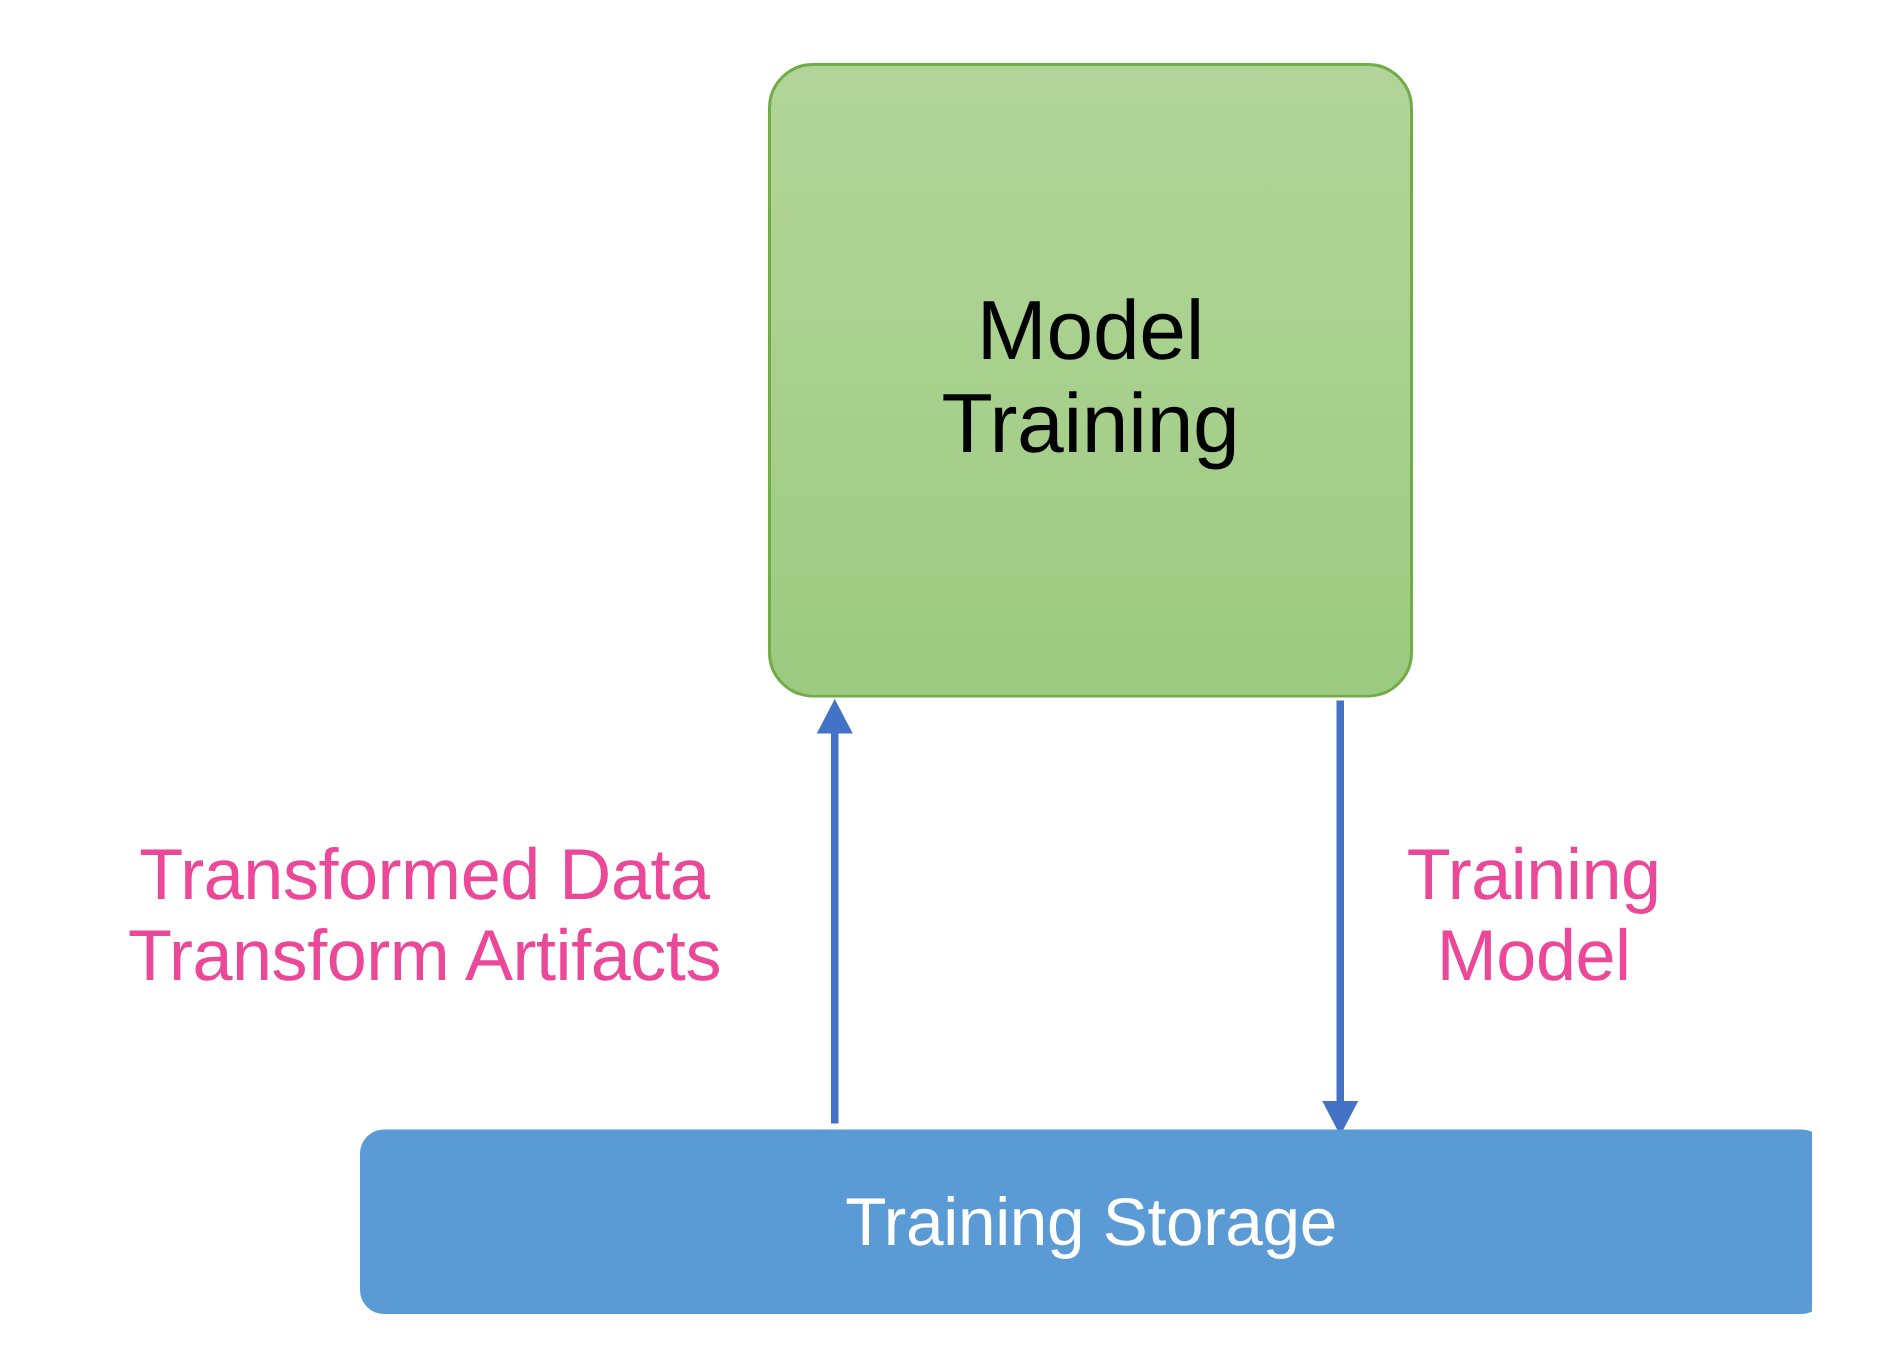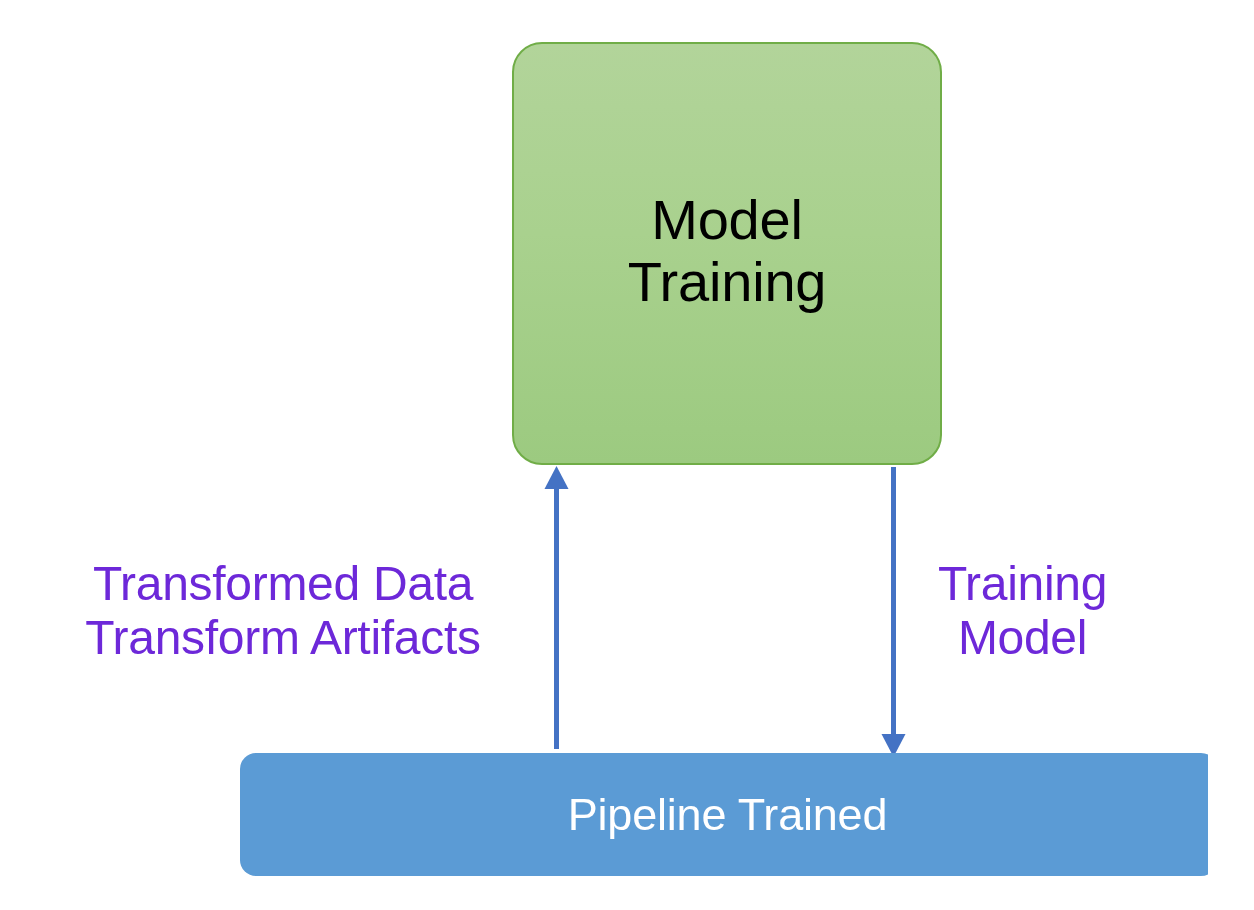--- a/index.html
+++ b/index.html
@@ -77,21 +77,21 @@
     left: 0;
     top: 0;
     width: 1254px;
     height: 910px;
     pointer-events: none;
   }
 
   
   .edge-label {
     position: absolute;
-    color: #6d28d9;
+    color: #ec4899;
     font-size: 48px;
     line-height: 54px;
     text-align: center;
     white-space: pre-line;
     letter-spacing: -0.3px;
   }
   #edge-label-left {
     left: 8px;
     top: 557px;
     width: 550px;
@@ -125,16 +125,16 @@
     </g>
   </svg>
 
   <div class="edge-label" id="edge-label-left">Transformed Data
 Transform Artifacts</div>
 
   <div class="edge-label" id="edge-label-right">Training
 Model</div>
 
   <div class="node-blue">
-    <div class="node-blue-label">Pipeline Trained</div>
+    <div class="node-blue-label">Training Storage</div>
   </div>
 
 </div>
 
 </body></html>

